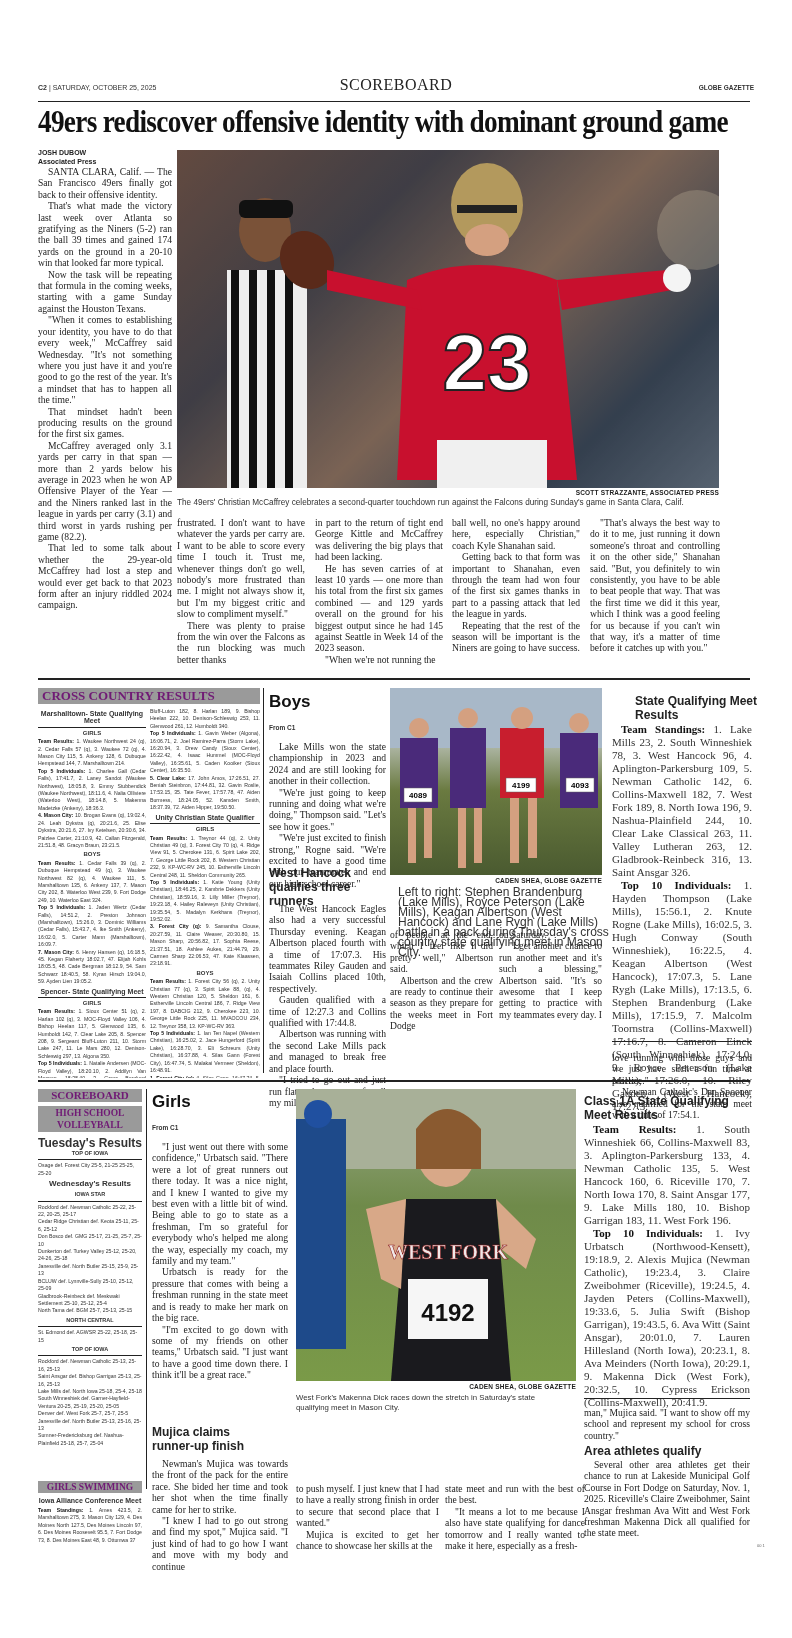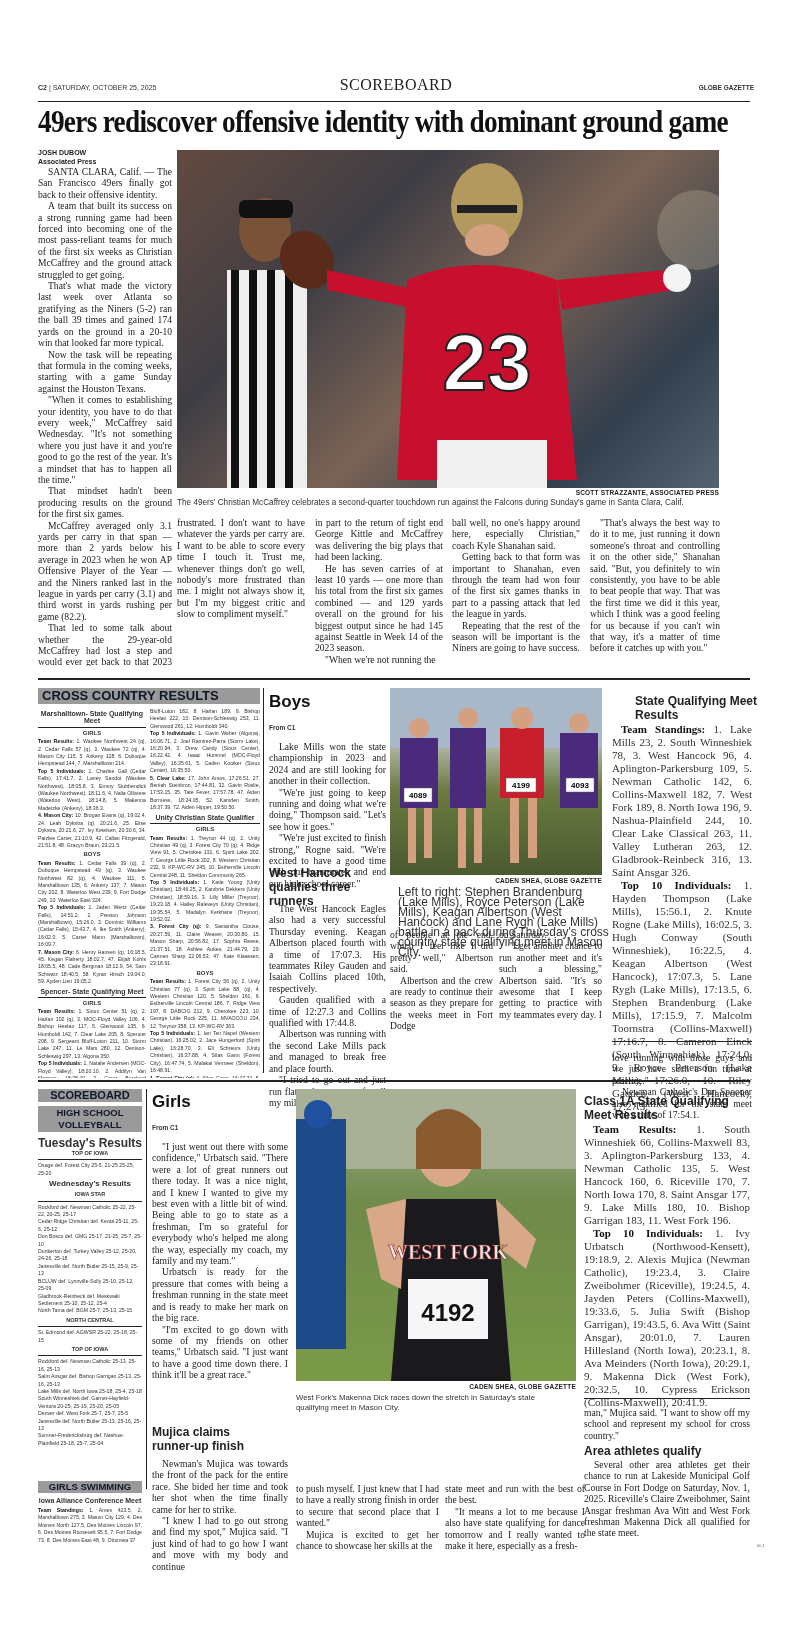--- a/index.html
+++ b/index.html
@@ -13,21 +13,21 @@
 .agate{font-family:"Liberation Sans",sans-serif;font-size:5.2px;line-height:7.4px;color:#333;text-align:justify}
 .agate b{font-weight:bold;color:#111}
 .agate .sub{text-align:center;font-weight:bold;font-size:6px;margin:2px 0 1px}
 .agate .meet{text-align:center;font-weight:bold;font-size:7px;border-bottom:1px solid #222;padding-bottom:2px;margin:2px 0}
 .agate p{margin-bottom:1px}
 .hdrline{border-top:1.5px solid #222}
 .photo{overflow:hidden}
 .credit{font-family:"Liberation Sans",sans-serif;font-size:6.5px;font-weight:bold;text-align:right;letter-spacing:.2px;color:#222}
 .caption{font-family:"Liberation Sans",sans-serif;font-size:8.2px;line-height:10.5px;color:#333}
 .subhead{font-family:"Liberation Sans",sans-serif;font-weight:bold;font-size:12px;line-height:14px;color:#222}
-.box-head{background:#9a9a9a;color:#0f172a;font-family:Liberation Sans, sans-serif;font-weight:bold;text-align:center}
+.box-head{background:#9a9a9a;color:#701a75;font-family:Liberation Serif, serif;font-weight:bold;text-align:center}
 .results{font-family:Liberation Serif, serif;font-size:11px;line-height:13px;color:#333;text-align:justify}
 .results b{color:#111}
 .results p{text-indent:9px}
 .vrule{border-left:1.5px solid #222}
 </style>
 </head>
 <body>
 
 <div class="abs sans" style="left:38px;top:84px;font-size:7px;color:#333">
   <b>C2</b> | <span>SATURDAY, OCTOBER 25, 2025</span>
@@ -37,21 +37,20 @@
 <div class="abs hdrline" style="left:38px;top:101px;width:712px"></div>
 
 <h1 class="abs serif" style="left:38px;top:104px;font-size:31px;font-weight:bold;letter-spacing:-0.8px;color:#111;white-space:nowrap;transform:scaleX(.88);transform-origin:left">49ers rediscover offensive identity with dominant ground game</h1>
 
 <div class="abs sans" style="left:38px;top:148px;font-size:7px;line-height:9px;font-weight:bold">
   <div>JOSH DUBOW</div>
   <div>Associated Press</div>
 </div>
 <div class="abs body-text" id="lead-col1" style="left:38px;top:166px;width:134px;height:500px;overflow:hidden">
     <p>SANTA CLARA, Calif. — The San Francisco 49ers finally got back to their offensive identity.</p>
-    <p>A team that built its success on a strong running game had been forced into becoming one of the most pass-reliant teams for much of the first six weeks as Christian McCaffrey and the ground attack struggled to get going.</p>
     <p>That's what made the victory last week over Atlanta so gratifying as the Niners (5-2) ran the ball 39 times and gained 174 yards on the ground in a 20-10 win that looked far more typical.</p>
     <p>Now the task will be repeating that formula in the coming weeks, starting with a game Sunday against the Houston Texans.</p>
     <p>"When it comes to establishing your identity, you have to do that every week," McCaffrey said Wednesday. "It's not something where you just have it and you're good to go the rest of the year. It's a mindset that has to happen all the time."</p>
     <p>That mindset hadn't been producing results on the ground for the first six games.</p>
     <p>McCaffrey averaged only 3.1 yards per carry in that span — more than 2 yards below his average in 2023 when he won AP Offensive Player of the Year — and the Niners ranked last in the league in yards per carry (3.1) and third worst in yards rushing per game (82.2).</p>
     <p>That led to some talk about whether the 29-year-old McCaffrey had lost a step and would ever get back to that 2023 form after an injury riddled 2024 campaign.</p>
   </div>
 
 <div class="abs photo" style="left:177px;top:150px;width:542px;height:338px;background:linear-gradient(135deg,#6b4a3a 0%,#3b3940 30%,#8a6b55 55%,#2c3b4c 80%,#5a6a7a 100%)">
   <svg width="542" height="338" viewBox="0 0 542 338">
@@ -79,20 +78,21 @@
     <ellipse cx="310" cy="90" rx="22" ry="16" fill="#d4a080"></ellipse>
     <text x="310" y="240" text-anchor="middle" font-family="Liberation Sans, sans-serif" font-weight="bold" font-size="80" fill="#fff" stroke="#222" stroke-width="2">23</text>
     <rect x="260" y="290" width="110" height="48" fill="#f0f0f0"></rect>
   </svg>
 </div>
 <div class="abs credit" style="left:177px;top:489px;width:542px">SCOTT STRAZZANTE, ASSOCIATED PRESS</div>
 <div class="abs caption" style="left:177px;top:498px;width:542px">The 49ers' Christian McCaffrey celebrates a second-quarter touchdown run against the Falcons during Sunday's game in Santa Clara, Calif.</div>
 
 <div class="abs body-text" id="lead-col2" style="left:177px;top:517px;width:128px">
     <p style="text-indent: 0px;">frustrated. I don't want to have whatever the yards per carry are. I want to be able to score every time I touch it. Trust me, whenever things don't go well, nobody's more frustrated than me. I might not always show it, but I'm my biggest critic and slow to compliment myself."</p>
+    <p>There was plenty to praise from the win over the Falcons as the run blocking was much better thanks</p>
   </div>
 <div class="abs body-text" id="lead-col3" style="left:315px;top:517px;width:128px">
     <p style="text-indent: 0px;">in part to the return of tight end George Kittle and McCaffrey was delivering the big plays that had been lacking.</p>
     <p>He has seven carries of at least 10 yards — one more than his total from the first six games combined — and 129 yards overall on the ground for his biggest output since he had 145 against Seattle in Week 14 of the 2023 season.</p>
     <p>"When we're not running the</p>
   </div>
 <div class="abs body-text" id="lead-col4" style="left:452px;top:517px;width:128px">
     <p style="text-indent: 0px;">ball well, no one's happy around here, especially Christian," coach Kyle Shanahan said.</p>
     <p>Getting back to that form was important to Shanahan, even through the team had won four of the first six games thanks in part to a passing attack that led the league in yards.</p>
     <p>Repeating that the rest of the season will be important is the Niners are going to have success.</p>

